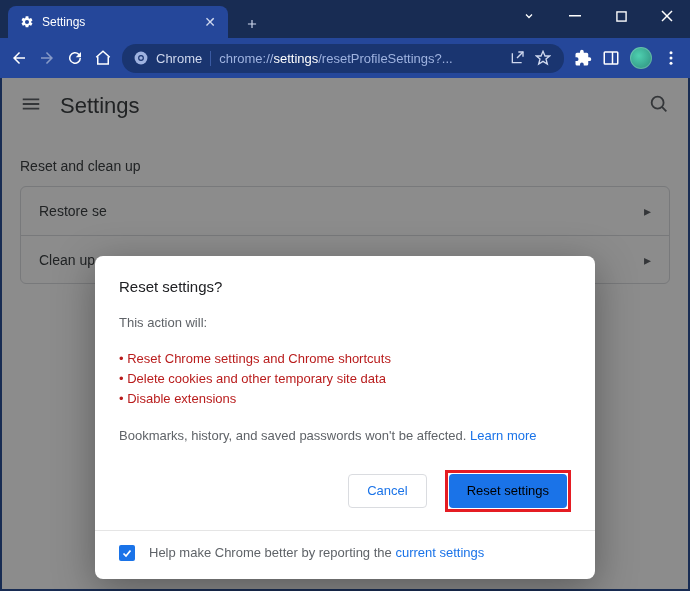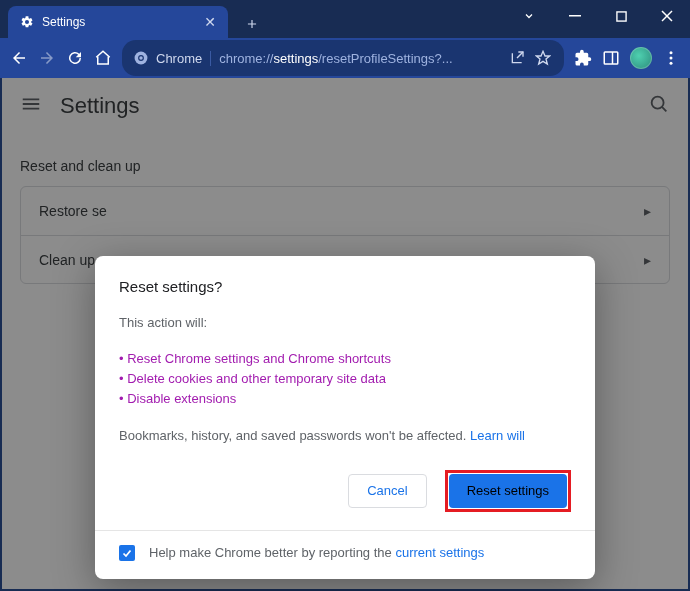--- a/index.html
+++ b/index.html
@@ -13,21 +13,21 @@
     .tab .close { font-size: 14px; cursor: pointer; color: #cfd8ee; }
     .newtab { color: #cfd8ee; font-size: 18px; margin-left: 10px; margin-top: 4px; cursor: pointer; width: 28px; height: 28px; display:flex; align-items:center; justify-content:center; }
 
     .window-controls { margin-left: auto; display: flex; }
     .window-controls div { width: 46px; height: 32px; display: flex; align-items: center; justify-content: center; color: #fff; cursor: pointer; }
 
     .toolbar { height: 40px; background: #25479a; display: flex; align-items: center; padding: 0 10px; gap: 10px; }
     .nav-icon { width: 18px; height: 18px; display:flex; align-items:center; justify-content:center; cursor:pointer; }
     .nav-icon.dim { opacity: .45; }
 
-    .omnibox { flex: 1; height: 36px; background: #1a3570; border-radius: 14px; display: flex; align-items: center; padding: 0 12px; gap: 8px; color: #cfd8ee; font-size: 13px; overflow: hidden; }
+    .omnibox { flex: 1; height: 29px; background: #1a3570; border-radius: 14px; display: flex; align-items: center; padding: 0 12px; gap: 8px; color: #cfd8ee; font-size: 13px; overflow: hidden; }
     .omni-chrome-icon { width: 14px; height: 14px; flex-shrink: 0; }
     .omni-label { color: #cfd8ee; font-size: 13px; border-right: 1px solid #3a5aa3; padding-right: 8px; }
     .omni-url { flex: 1; white-space: nowrap; overflow: hidden; text-overflow: ellipsis; color: #9fb3e0; }
     .omni-url .bold { color: #fff; }
 
     .tb-icon { width: 18px; height: 18px; cursor:pointer; display:flex; align-items:center; justify-content:center; }
     .avatar-icon { width: 22px; height: 22px; border-radius: 50%; background: radial-gradient(circle at 40% 40%, #4fd0b0, #2b8a7a); box-shadow: inset 0 0 0 1px rgba(255,255,255,.2); }
 
     .content-wrap { position: absolute; left: 2px; right: 2px; top: 78px; bottom: 2px; background: #fff; }
     .content-header { height: 56px; display: flex; align-items: center; padding: 0 18px; }
@@ -41,21 +41,21 @@
     .row-item { height: 48px; display: flex; align-items: center; padding: 0 18px; font-size: 14px; color: #3c4043; cursor: pointer; }
     .row-item + .row-item { border-top: 1px solid #dadce0; }
     .chev-right { margin-left: auto; color: #5f6368; font-size: 14px; }
 
     .scrim { position: absolute; inset: 0; background: rgba(0,0,0,.45); }
 
     .dialog { position: absolute; width: 500px; left: 50%; transform: translateX(-50%); top: 178px; background: #fff; border-radius: 8px; box-shadow: 0 10px 40px rgba(0,0,0,.35); overflow: hidden; }
     .dialog-body { padding: 22px 24px 18px; }
     .dlg-title { font-size: 15px; color: #202124; margin-bottom: 18px; }
     .dlg-text { font-size: 13px; color: #5f6368; line-height: 1.55; }
-    .dlg-bullet { font-size: 13px; color: #a21caf; line-height: 1.55; }
+    .dlg-bullet { font-size: 13px; color: #b91c1c; line-height: 1.55; }
     .dlg-block { margin-top: 16px; }
     .dlg-link { color: #1a73e8; cursor: pointer; }
 
     .dlg-buttons { display: flex; justify-content: flex-end; gap: 18px; margin-top: 24px; align-items: center; }
     .btn-cancel { height: 34px; padding: 0 18px; border: 1px solid #dadce0; border-radius: 4px; background: #fff; color: #1a73e8; font-size: 13px; font-weight: 500; cursor: pointer; }
     .btn-primary-wrap { border: 3px solid #e51c23; padding: 1px; }
     .btn-primary { height: 34px; padding: 0 18px; border: none; border-radius: 4px; background: #1a73e8; color: #000000; font-size: 13px; font-weight: 500; cursor: pointer; }
 
     .dialog-footer { border-top: 1px solid #e5e5e5; padding: 14px 24px 18px; display: flex; align-items: center; gap: 14px; }
     .checkbox { width: 16px; height: 16px; background: #1a73e8; border-radius: 2px; display:flex; align-items:center; justify-content:center; cursor:pointer; }
@@ -203,21 +203,21 @@
 
   <div class="dialog">
     <div class="dialog-body">
       <div class="dlg-title">Reset settings?</div>
       <div class="dlg-text">This action will:</div>
       <div class="dlg-block">
         <div class="dlg-bullet">• <span>Reset Chrome settings and Chrome shortcuts</span></div>
         <div class="dlg-bullet">• <span>Delete cookies and other temporary site data</span></div>
         <div class="dlg-bullet">• <span>Disable extensions</span></div>
       </div>
-      <div class="dlg-text dlg-block"><span>Bookmarks, history, and saved passwords won't be affected. </span><span class="dlg-link">Learn will</span></div>
+      <div class="dlg-text dlg-block"><span>Bookmarks, history, and saved passwords won't be affected. </span><span class="dlg-link">Learn more</span></div>
       <div class="dlg-buttons">
         <button class="btn-cancel">Cancel</button>
         <span class="btn-primary-wrap">
           <button class="btn-primary">Reset settings</button>
         </span>
       </div>
     </div>
     <div class="dialog-footer">
       <span class="checkbox">
         <svg width="12" height="12" viewBox="0 0 24 24" fill="none" stroke="#fff" stroke-width="3.5">

